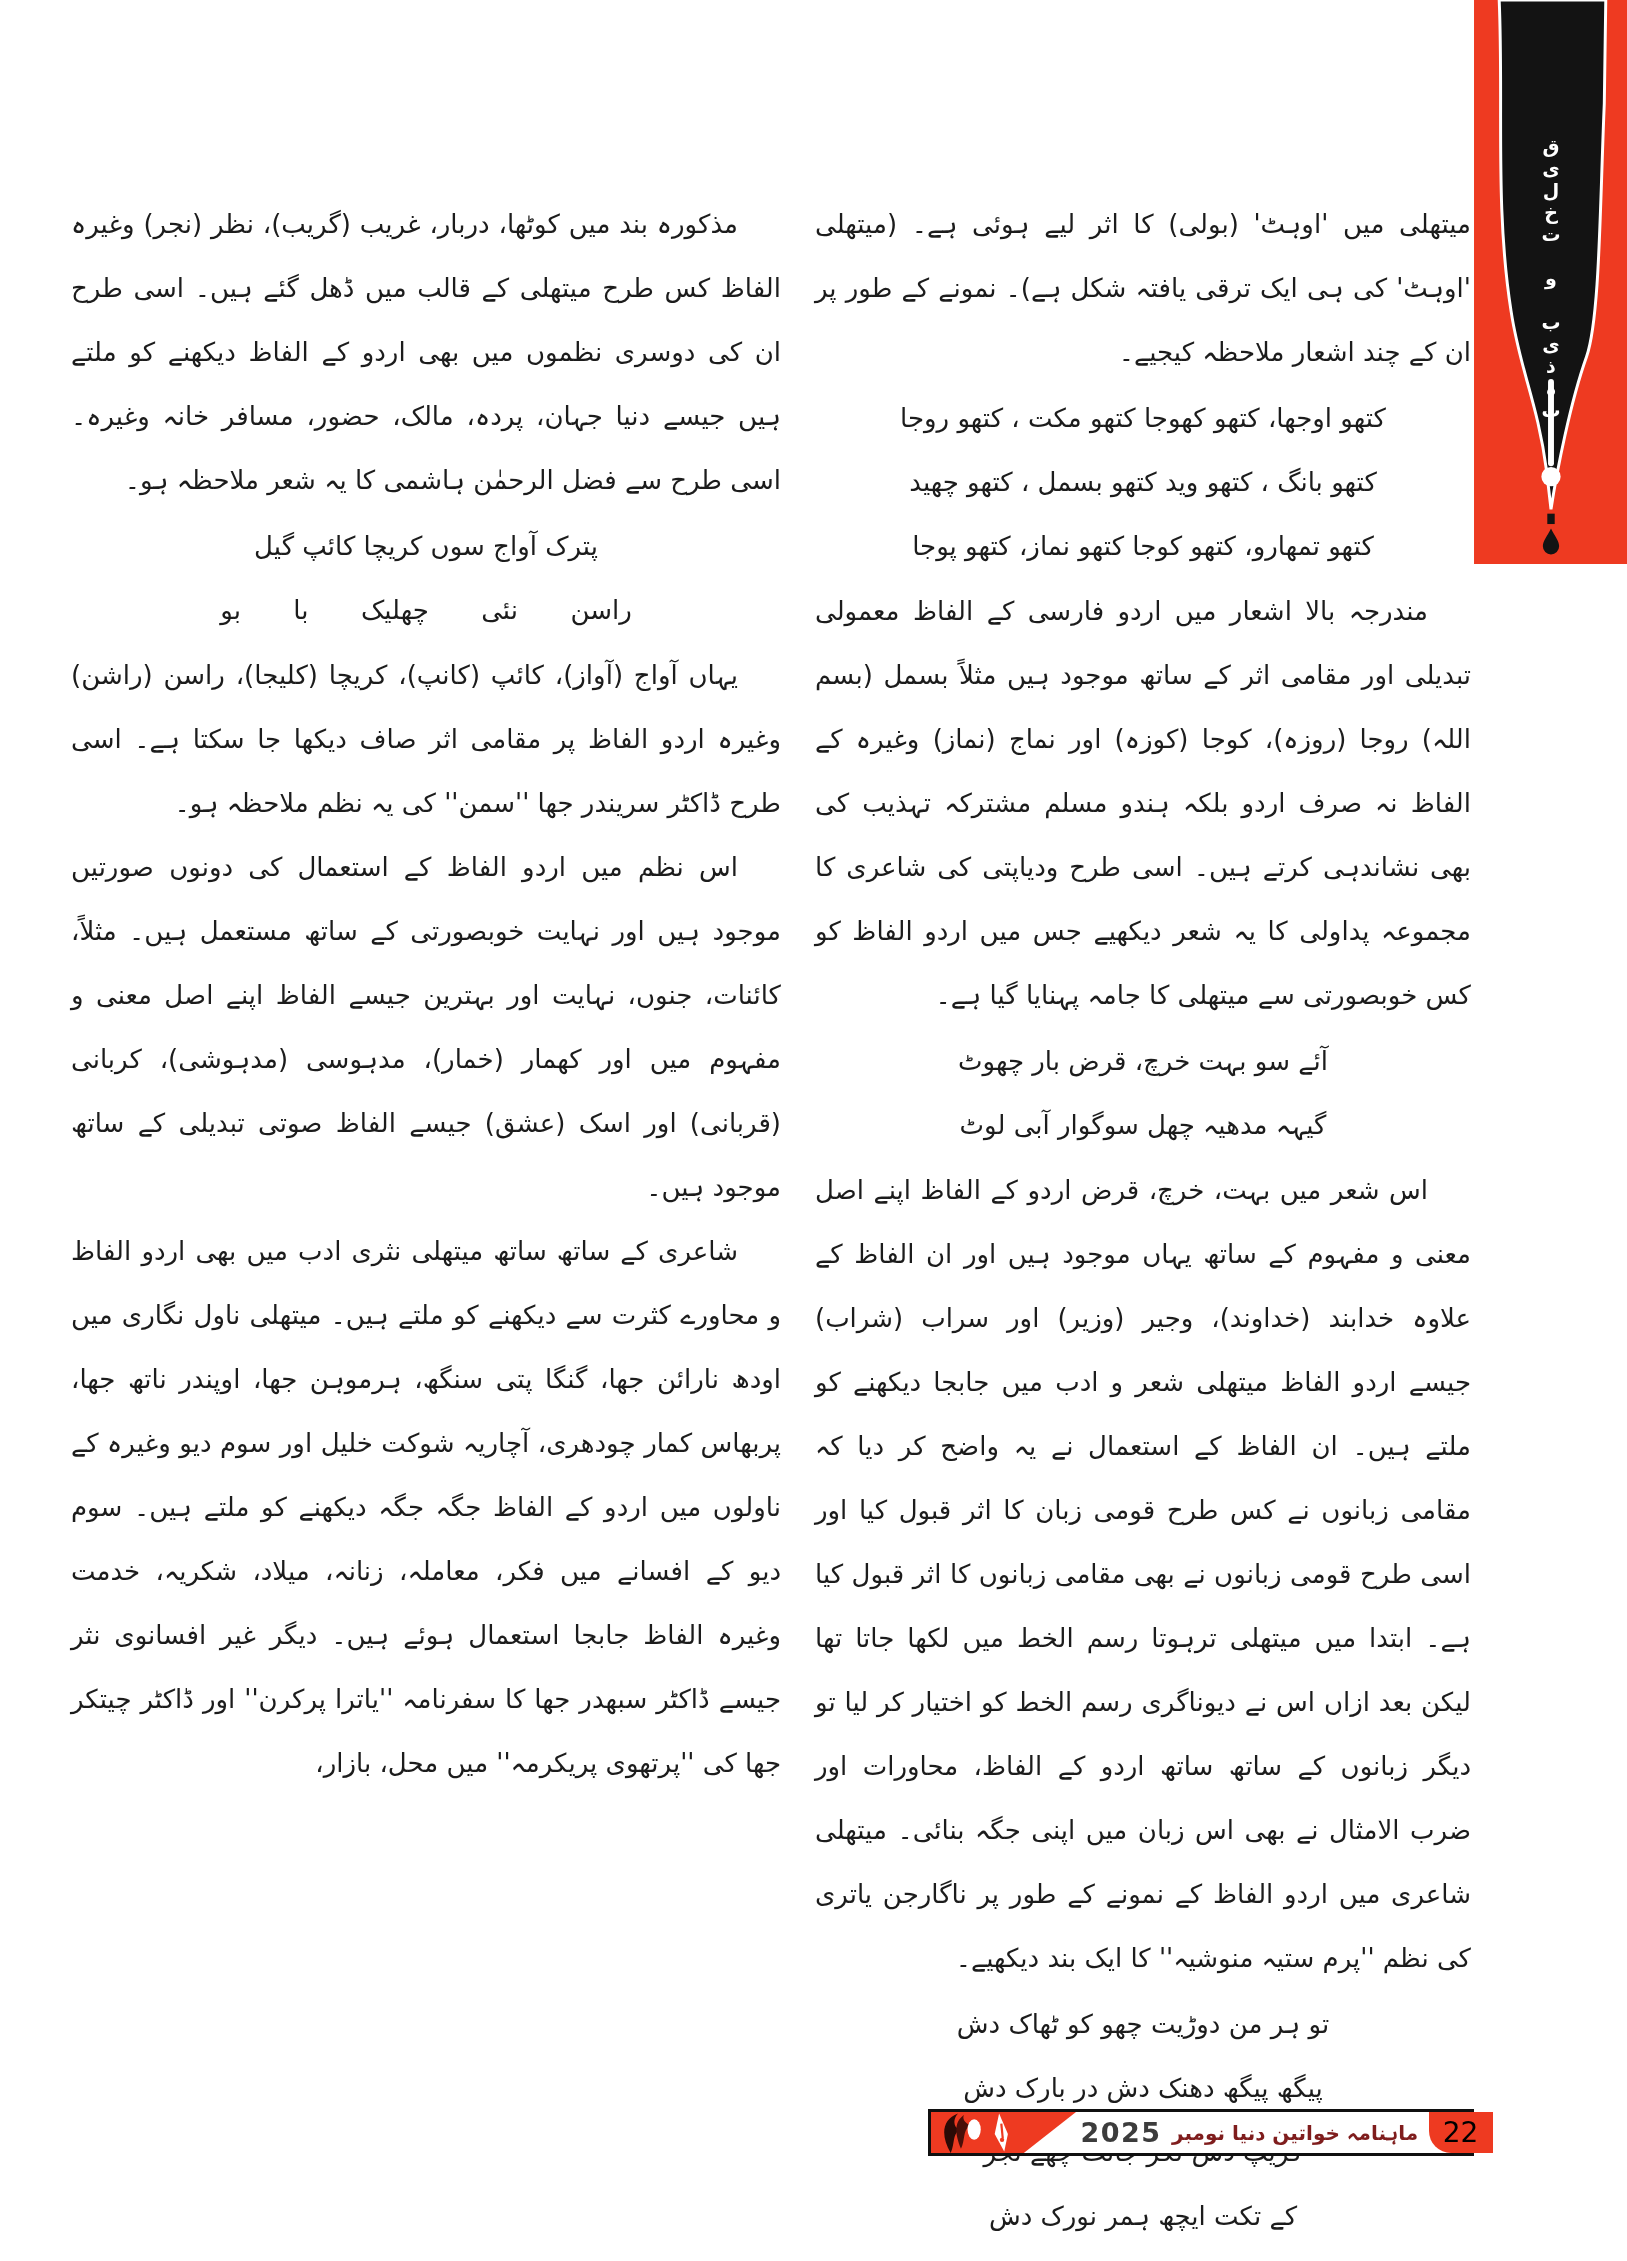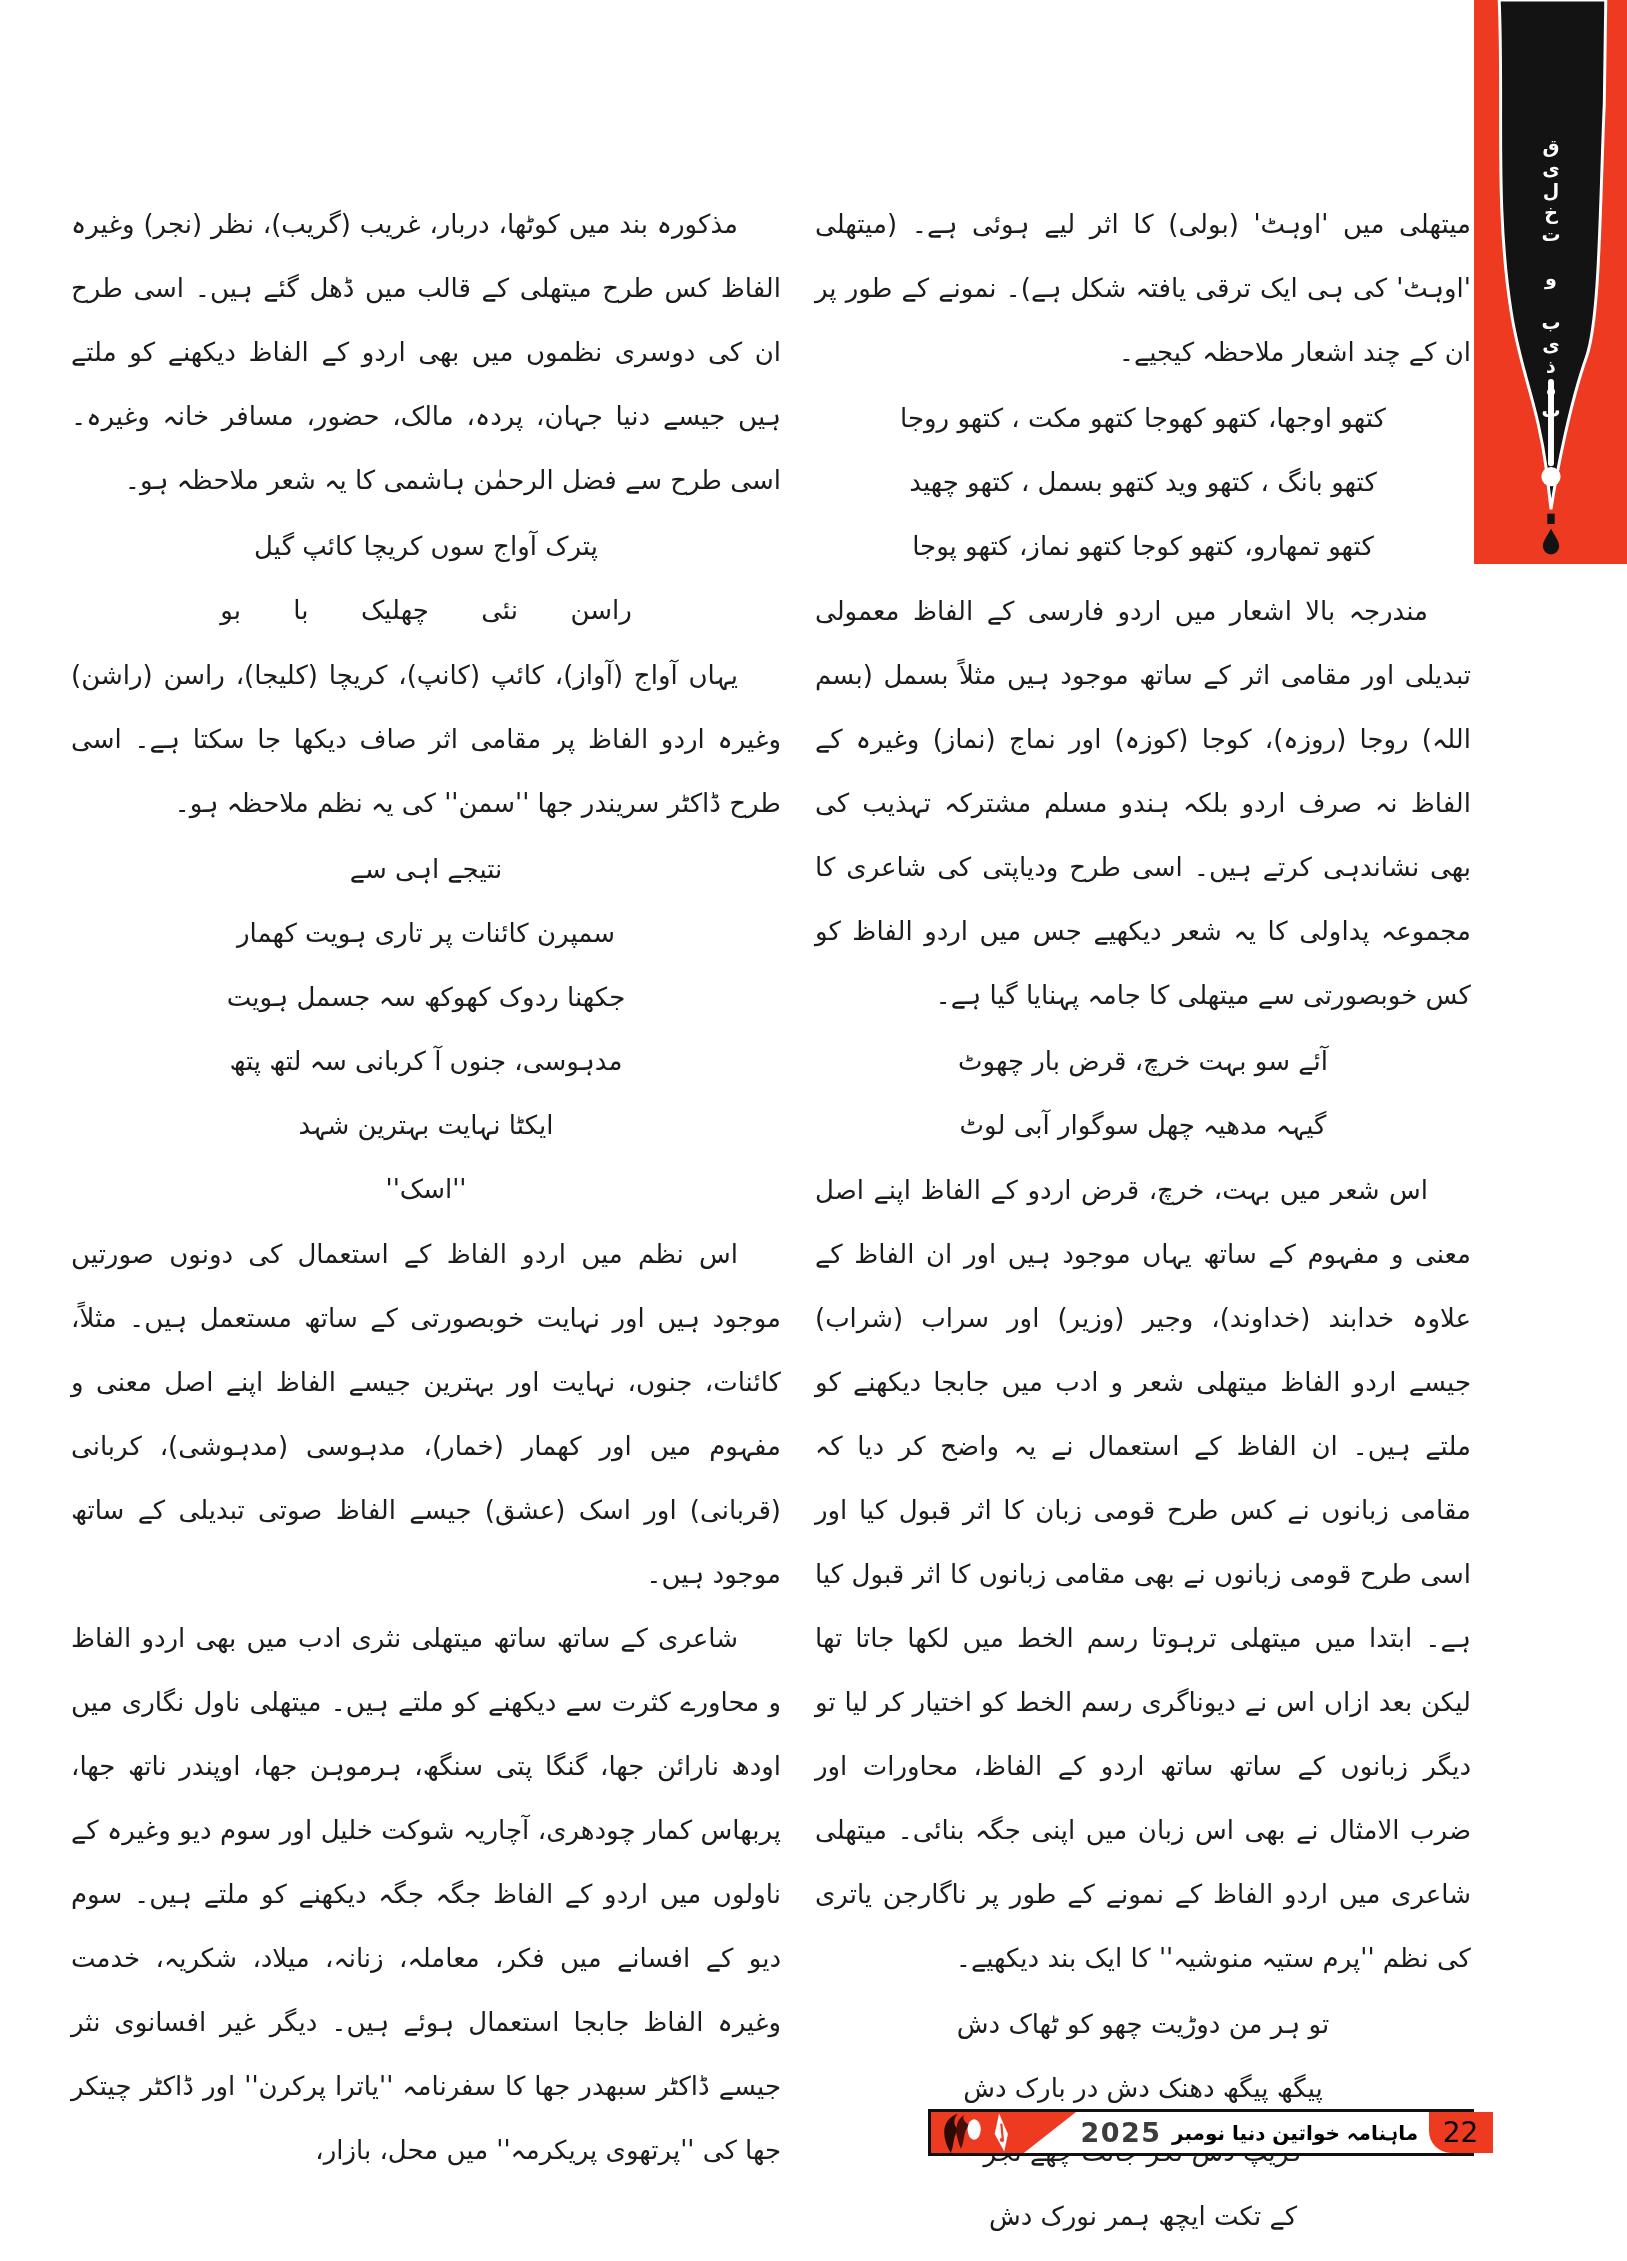--- a/index.html
+++ b/index.html
@@ -38,21 +38,21 @@
     position:absolute; right:154px; bottom:105px; width:546px; height:47px;
     box-sizing:border-box; border:3px solid #101010; background:#ffffff;
     display:flex; align-items:stretch;
   }
   .f-logo { position:relative; width:145px; flex:none;
     background:#ee3a21; clip-path:polygon(0 0, 100% 0, 64% 100%, 0 100%); }
   .f-logo svg { position:absolute; inset:0; }
   .f-year { align-self:center; margin-left:4.4px; font-size:27px; font-weight:bold;
     color:#3c3c3c; letter-spacing:1.5px; flex:none; }
   .f-title { flex:1; align-self:center; direction:rtl; text-align:right;
-    font-size:20px; font-weight:bold; color:#000000; padding:0 10.4px; white-space:nowrap; }
+    font-size:20px; font-weight:bold; color:#7f1d1d; padding:0 10.4px; white-space:nowrap; }
   .f-page { width:64px; flex:none; background:#ee3a21; color:#000000;
     font-size:28px; font-weight:normal; display:flex; align-items:center;
     justify-content:center; border-radius:0 0 0 22px; }
 </style>
 </head>
 <body>
 
 <div class="page">
 
   <div class="corner-banner">
@@ -89,28 +89,20 @@
     </div>
   </div>
 
   <div class="col left-col">
     <p class="para">مذکورہ بند میں کوٹھا، دربار، غریب (گریب)، نظر (نجر) وغیرہ الفاظ کس طرح میتھلی کے قالب میں ڈھل گئے ہیں۔ اسی طرح ان کی دوسری نظموں میں بھی اردو کے الفاظ دیکھنے کو ملتے ہیں جیسے دنیا جہان، پردہ، مالک، حضور، مسافر خانہ وغیرہ۔ اسی طرح سے فضل الرحمٰن ہاشمی کا یہ شعر ملاحظہ ہو۔</p>
     <div class="verse">
       <div class="vline">پترک آواج سوں کریچا کائپ گیل</div>
       <div class="vline spread">راسن نئی چھلیک با بو</div>
     </div>
     <p class="para">یہاں آواج (آواز)، کائپ (کانپ)، کریچا (کلیجا)، راسن (راشن) وغیرہ اردو الفاظ پر مقامی اثر صاف دیکھا جا سکتا ہے۔ اسی طرح ڈاکٹر سریندر جھا ''سمن'' کی یہ نظم ملاحظہ ہو۔</p>
-    <div class="verse">
-      <div class="vline">نتیجے اہی سے</div>
-      <div class="vline">سمپرن کائنات پر تاری ہویت کھمار</div>
-      <div class="vline">جکھنا ردوک کھوکھ سہ جسمل ہویت</div>
-      <div class="vline">مدہوسی، جنوں آ کربانی سہ لتھ پتھ</div>
-      <div class="vline">ایکٹا نہایت بہترین شہد</div>
-      <div class="vline quoted-word">''اسک''</div>
-    </div>
     <p class="para">اس نظم میں اردو الفاظ کے استعمال کی دونوں صورتیں موجود ہیں اور نہایت خوبصورتی کے ساتھ مستعمل ہیں۔ مثلاً، کائنات، جنوں، نہایت اور بہترین جیسے الفاظ اپنے اصل معنی و مفہوم میں اور کھمار (خمار)، مدہوسی (مدہوشی)، کربانی (قربانی) اور اسک (عشق) جیسے الفاظ صوتی تبدیلی کے ساتھ موجود ہیں۔</p>
     <p class="para">شاعری کے ساتھ ساتھ میتھلی نثری ادب میں بھی اردو الفاظ و محاورے کثرت سے دیکھنے کو ملتے ہیں۔ میتھلی ناول نگاری میں اودھ نارائن جھا، گنگا پتی سنگھ، ہرموہن جھا، اوپندر ناتھ جھا، پربھاس کمار چودھری، آچاریہ شوکت خلیل اور سوم دیو وغیرہ کے ناولوں میں اردو کے الفاظ جگہ جگہ دیکھنے کو ملتے ہیں۔ سوم دیو کے افسانے میں فکر، معاملہ، زنانہ، میلاد، شکریہ، خدمت وغیرہ الفاظ جابجا استعمال ہوئے ہیں۔ دیگر غیر افسانوی نثر جیسے ڈاکٹر سبھدر جھا کا سفرنامہ ''یاترا پرکرن'' اور ڈاکٹر چیتکر جھا کی ''پرتھوی پریکرمہ'' میں محل، بازار،</p>
   </div>
 
   <div class="footer">
     <div class="f-logo">
       <svg viewBox="0 0 196 60" width="145" height="44">
         <path d="M36,2 C14,10 12,32 26,56 C32,42 28,32 38,24 C28,20 30,8 36,2 Z" fill="#2b0a06"></path>
         <path d="M44,4 C30,14 32,30 40,50 C46,38 42,26 52,18 C44,14 42,8 44,4 Z" fill="#4a0e08"></path>
         <ellipse cx="58" cy="24" rx="9" ry="14" fill="#ffffff"></ellipse>

